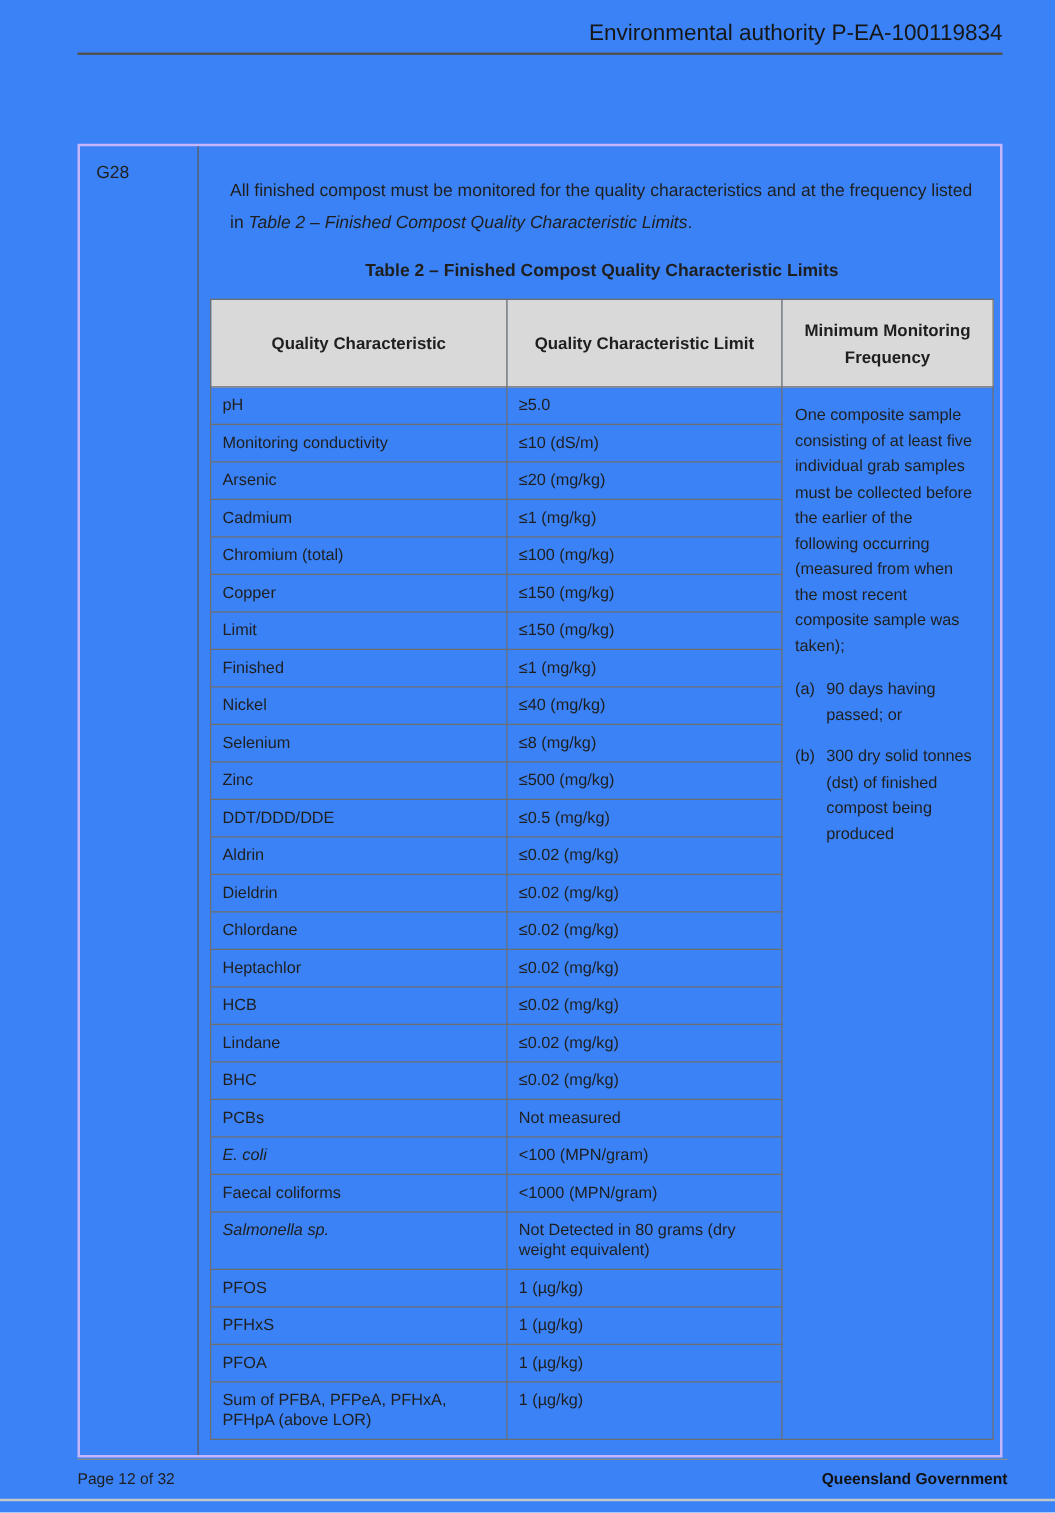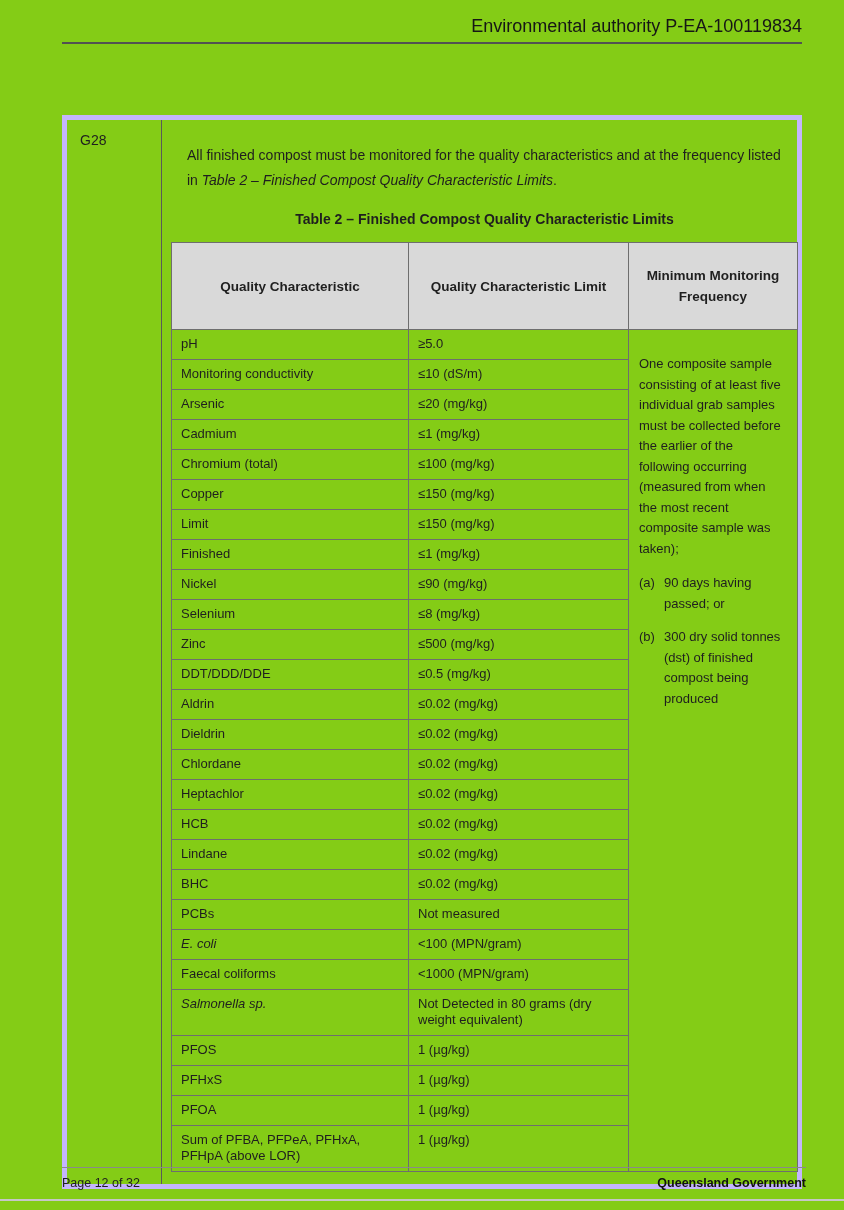--- a/index.html
+++ b/index.html
@@ -4,21 +4,21 @@
 <style>
   html, body {
     margin: 0;
     padding: 0;
     background: #ffffff;
   }
   .page {
     position: relative;
     width: 844px;
     height: 1210px;
-    background: #84cc16;
+    background: #3b82f6;
     font-family: "Liberation Sans", "DejaVu Sans", sans-serif;
     color: #1f1f1f;
     overflow: hidden;
   }
 
   
   .doc-header {
     position: absolute;
     left: 62px;
     right: 42px;
@@ -33,21 +33,21 @@
     color: #161616;
   }
 
   
   .outer {
     position: absolute;
     left: 62px;
     top: 115px;
     width: 740px;
     min-height: 1018px;
-    border: 5px solid #c4b5fd;
+    border: 2px solid #c4b5fd;
     display: flex;
     box-sizing: border-box;
   }
   .gcell {
     width: 95px;
     flex: 0 0 95px;
     border-right: 1px solid #595959;
     padding: 12px 6px 0 13px;
     box-sizing: border-box;
     font-size: 14px;
@@ -73,40 +73,40 @@
   
   .qtable {
     border-collapse: collapse;
     table-layout: fixed;
     width: 626px;
   }
   .qtable th, .qtable td {
     border: 1px solid #6e6e6e;
     box-sizing: border-box;
   }
-  .qtable thead tr { height: 87px; }
+  .qtable thead tr { height: 70px; }
   .qtable th {
     background: #d9d9d9;
     font-size: 13.5px;
     font-weight: bold;
     line-height: 21px;
     text-align: center;
     vertical-align: middle;
     padding: 0 10px;
   }
   .qtable tbody tr { height: 30px; }
   .qtable td {
     font-size: 13px;
     line-height: 16px;
     padding: 6px 8px 7px 9px;
     vertical-align: top;
   }
   .qtable td.c3 {
     vertical-align: top;
-    padding: 24px 14px 9px 10px;
+    padding: 12px 14px 9px 10px;
     line-height: 20.5px;
   }
   .freq-intro { margin: 0 0 14px 0; }
   .freq-item { display: flex; margin-bottom: 13px; }
   .fl { flex: 0 0 25px; width: 25px; }
   .ft { flex: 1; }
   .it { font-style: italic; }
 
   
   .doc-footer {
@@ -200,21 +200,21 @@
             <tr>
               <td class="c1">Limit</td>
               <td class="c2">≤150 (mg/kg)</td>
             </tr>
             <tr>
               <td class="c1">Finished</td>
               <td class="c2">≤1 (mg/kg)</td>
             </tr>
             <tr>
               <td class="c1">Nickel</td>
-              <td class="c2">≤90 (mg/kg)</td>
+              <td class="c2">≤40 (mg/kg)</td>
             </tr>
             <tr>
               <td class="c1">Selenium</td>
               <td class="c2">≤8 (mg/kg)</td>
             </tr>
             <tr>
               <td class="c1">Zinc</td>
               <td class="c2">≤500 (mg/kg)</td>
             </tr>
             <tr>

